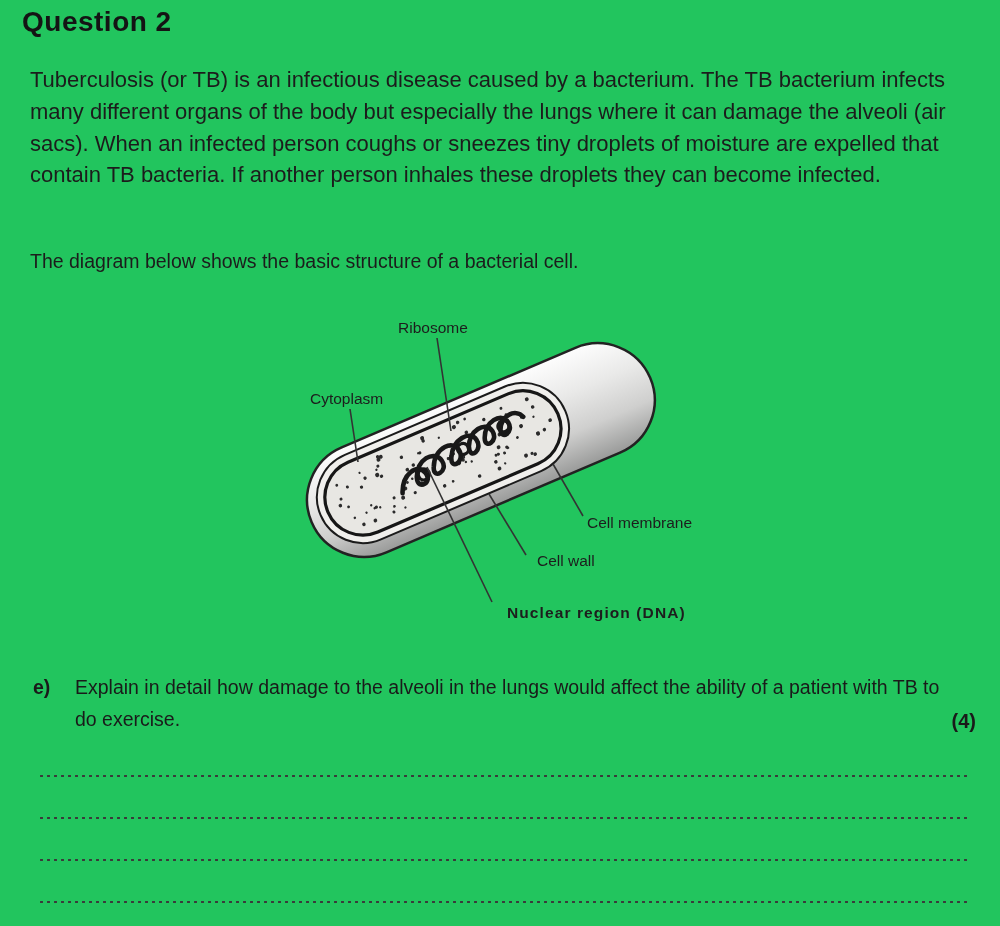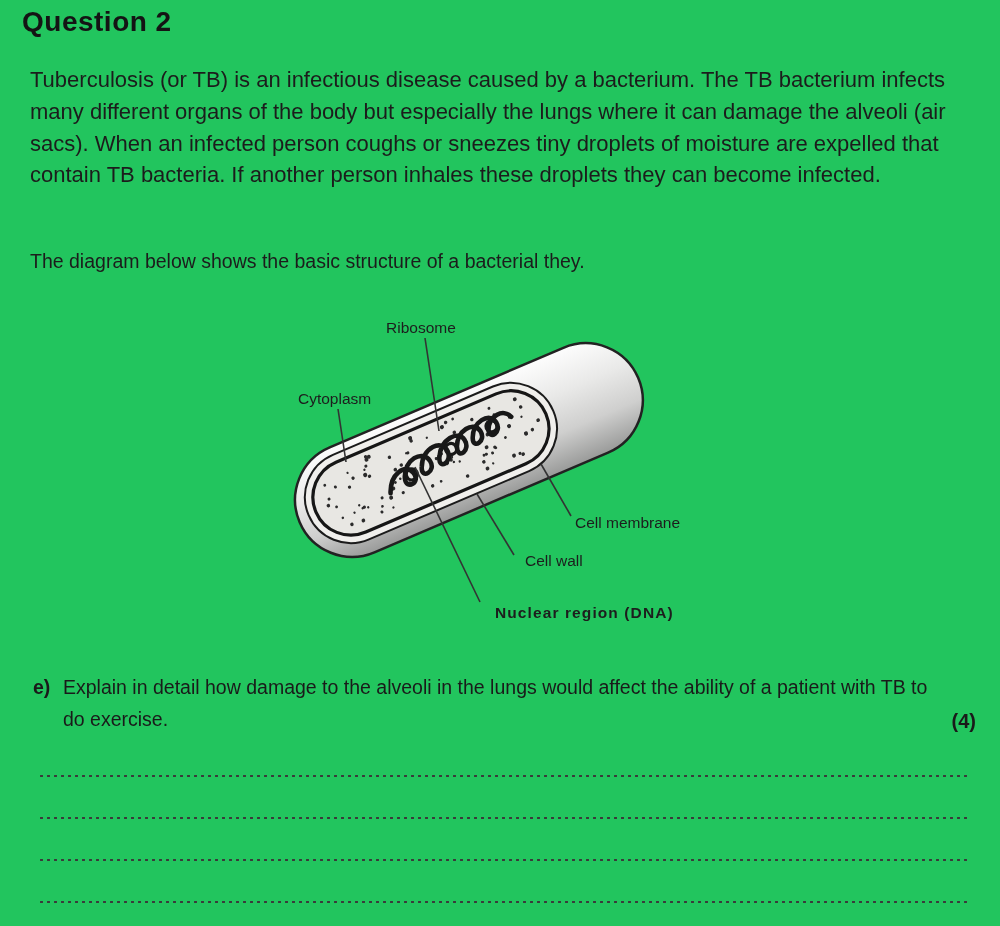--- a/index.html
+++ b/index.html
@@ -33,21 +33,21 @@
   .caption{
     position:absolute;
     left:30px; top:250px;
     width:900px;
     margin:0;
     font-size:19.5px;
     color:#1c1c1c;
   }
   .diagram{
     position:absolute;
-    left:268px; top:305px;
+    left:280px; top:305px;
     width:450px; height:330px;
   }
   .diagram svg{display:block;}
   .diagram text{
     font-family:"Liberation Sans", sans-serif;
     fill:#1d1d1d;
   }
   .lbl{font-size:15.5px; font-weight:500;}
   .lbl-strong{font-size:15.5px; font-weight:700; letter-spacing:1.1px;}
   .question-row{
@@ -58,21 +58,21 @@
     line-height:31.5px;
     color:#1a1a1a;
   }
   .part{
     position:absolute;
     left:0; top:0;
     font-weight:700;
   }
   .prompt{
     display:block;
-    margin-left:30px;
+    margin-left:42px;
     width:872px;
   }
   .marks{
     position:absolute;
     right:4px; top:34px;
     font-weight:700;
     font-size:20px;
   }
   .answers{
     position:absolute;
@@ -90,21 +90,21 @@
 </style>
 </head>
 <body>
 
 <div class="page">
 
   <h1 class="title">Question 2</h1>
 
   <p class="intro">Tuberculosis (or TB) is an infectious disease caused by a bacterium. The TB bacterium infects many different organs of the body but especially the lungs where it can damage the alveoli (air sacs). When an infected person coughs or sneezes tiny droplets of moisture are expelled that contain TB bacteria. If another person inhales these droplets they can become infected.</p>
 
-  <p class="caption">The diagram below shows the basic structure of a bacterial they.</p>
+  <p class="caption">The diagram below shows the basic structure of a bacterial cell.</p>
 
   <div class="diagram">
     <svg width="450" height="330" viewBox="0 0 450 330">
       <defs>
         <linearGradient id="wallGrad" gradientUnits="userSpaceOnUse" x1="0" y1="0" x2="0" y2="114">
           <stop offset="0" stop-color="#fdfdfd"></stop>
           <stop offset="0.35" stop-color="#e9e9e8"></stop>
           <stop offset="0.68" stop-color="#cfcfce"></stop>
           <stop offset="1" stop-color="#999a99"></stop>
         </linearGradient>

